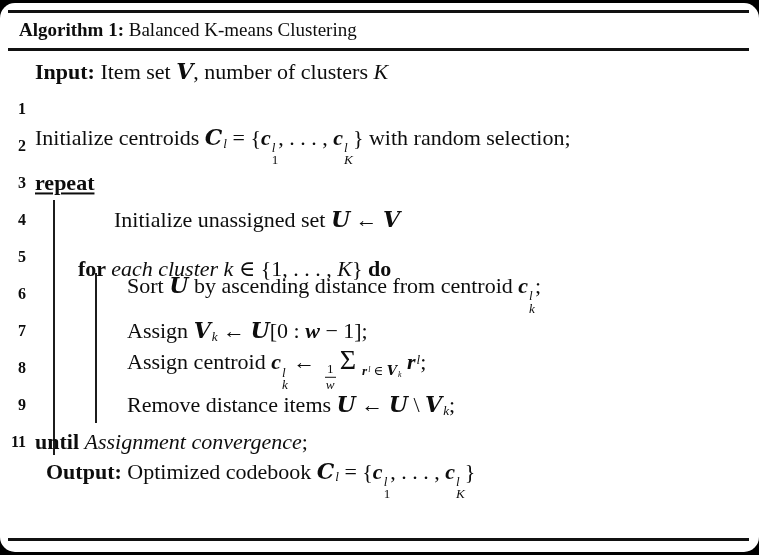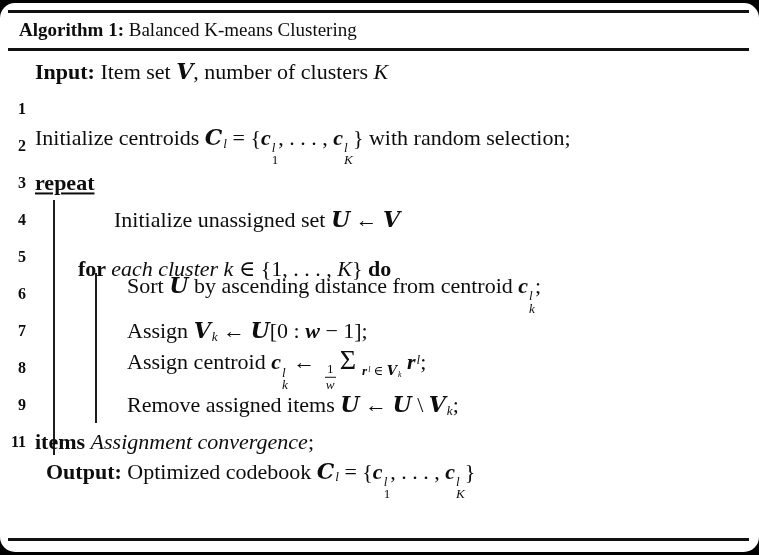--- a/index.html
+++ b/index.html
@@ -119,25 +119,25 @@
         <span class="content" style="left: 127px;"><span class="s-p">Assign centroid </span><span class="s-bi">c</span><span class="ss">
             <span class="it">l</span>
             <span class="it">k</span>
           </span><span class="s-p"> ← </span><span class="frac">
             <span class="fnum">1</span>
             <span class="fden">w</span>
           </span><span class="s-sum"><span class="sigma">Σ</span><span class="sumsub"><span class="s-bi">r</span><span class="supsc"><span class="it">l</span></span><span class="s-p"> ∈ </span><span class="s-cal">V</span><span class="subsc"><span class="it">k</span></span></span></span><span class="s-p"> </span><span class="s-bi">r</span><span class="supsc"><span class="it">l</span></span><span class="s-p">;</span></span>
       </div>
       <div class="row">
         <span class="num">9</span>
-        <span class="content" style="left: 127px;"><span class="s-p">Remove assigned items </span><span class="s-cal">U</span><span class="s-p"> ← </span><span class="s-cal">U</span><span class="s-p"> \ </span><span class="s-cal">V</span><span class="subsc"><span class="it">k</span></span><span class="s-p">;</span></span>
+        <span class="content" style="left: 127px;"><span class="s-p">Remove distance items </span><span class="s-cal">U</span><span class="s-p"> ← </span><span class="s-cal">U</span><span class="s-p"> \ </span><span class="s-cal">V</span><span class="subsc"><span class="it">k</span></span><span class="s-p">;</span></span>
       </div>
       <div class="row">
         <span class="num">11</span>
-        <span class="content" style="left: 35px;"><span class="s-b">items </span><span class="s-i">Assignment convergence</span><span class="s-p">;</span></span>
+        <span class="content" style="left: 35px;"><span class="s-b">until </span><span class="s-i">Assignment convergence</span><span class="s-p">;</span></span>
       </div>
       <div class="row">
         <span class="content" style="left: 46px;"><span class="s-b">Output:</span><span class="s-p"> Optimized codebook </span><span class="s-cal">C</span><span class="subsc"><span class="it">l</span></span><span class="s-p"> = {</span><span class="s-bi">c</span><span class="ss">
             <span class="it">l</span>
             <span>1</span>
           </span><span class="s-p">, . . . , </span><span class="s-bi">c</span><span class="ss">
             <span class="it">l</span>
             <span class="it">K</span>
           </span><span class="s-p">}</span></span>
       </div>

